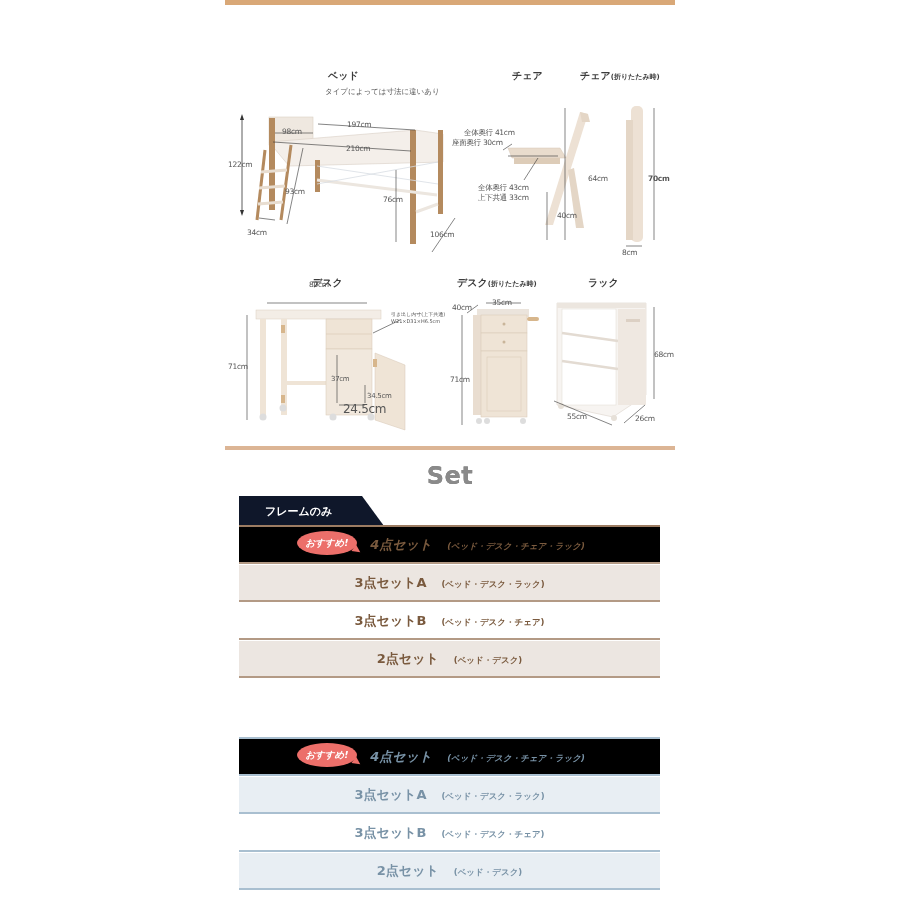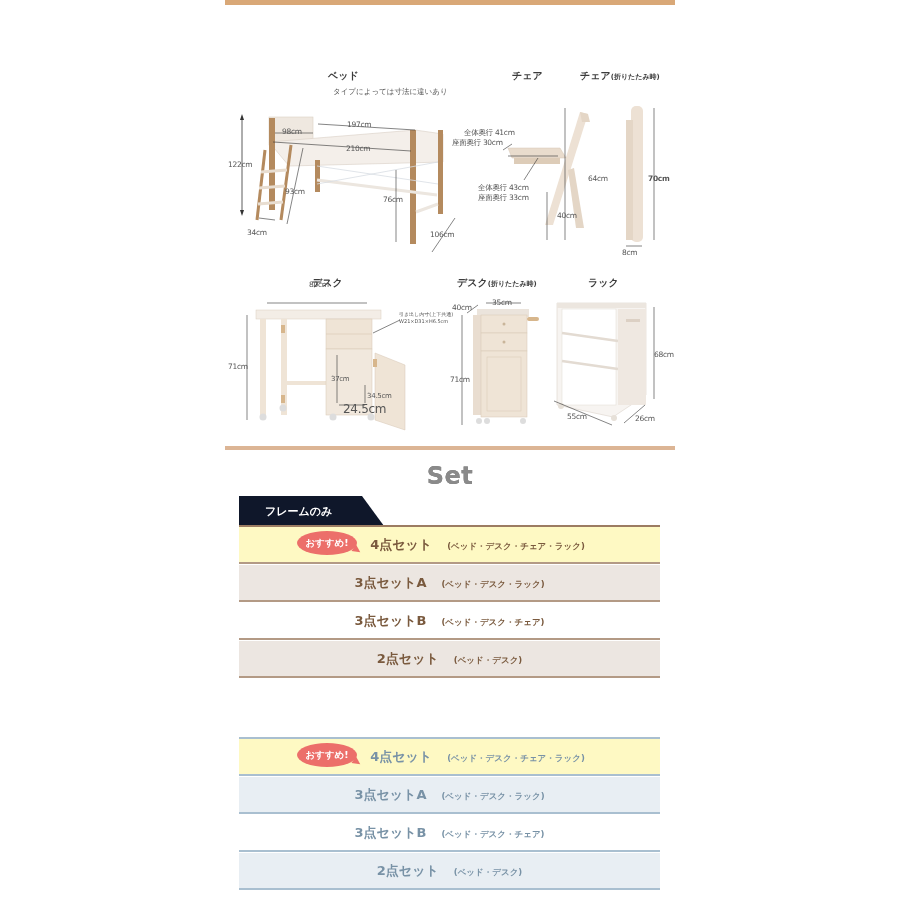--- a/index.html
+++ b/index.html
@@ -6,37 +6,37 @@
   body { width:900px; height:900px; position:relative; overflow:hidden;
          font-family:"DejaVu Sans", sans-serif; color:#4a4a4a; }
   .page { position:absolute; left:225px; top:0; width:450px; height:900px; background:#fff; }
   .topbar { position:absolute; left:0; top:0; width:450px; height:5px; background:#d9a877; }
   .divider { position:absolute; left:0; top:446px; width:450px; height:4px; background:#dcb595; }
   .heading { position:absolute; left:0; width:450px; text-align:center; font-weight:bold;
              font-size:24px; color:#8a8a8a; letter-spacing:0.5px;
              text-shadow: 0 0 0 #7a7a7a; }
   .lbl { position:absolute; font-size:10px; font-weight:bold; color:#3c3c3c; white-space:nowrap; }
   .lbl .sub { font-size:7px; }
-  .note { position:absolute; font-size:7px; color:#555; white-space:nowrap;margin-left:8px; }
+  .note { position:absolute; font-size:7px; color:#555; white-space:nowrap; }
   .dim { position:absolute; font-size:7.5px; color:#555; white-space:nowrap; letter-spacing:-0.3px; }
   .dim.bold { font-weight:bold; }
   svg.art { position:absolute; overflow:visible; }
 
   
   .tab { position:absolute; height:30px; color:#fff; font-size:11px; font-weight:bold;
          display:flex; align-items:center; padding-left:26px; box-sizing:border-box; }
   .tab.brown { background:#0f172a; clip-path:polygon(0 0, 123px 0, 145px 30px, 0 30px); width:145px; }
   .tab.blue  { background:#6f91a8; clip-path:polygon(0 0, 123px 0, 145px 30px, 0 30px); width:145px; }
   .tabline { position:absolute; height:2px; }
   .row { position:absolute; left:14px; width:421px; height:37px; box-sizing:border-box;
          display:flex; align-items:center; justify-content:center; font-weight:bold; font-size:13px; }
   .row .paren { font-size:8.5px; font-weight:bold; margin-left:15px; }
   .row.f { color:#7a5a3e; border-bottom:2px solid #b39a85; }
   .row.m { color:#7892a6; border-bottom:2px solid #a9bfd0; }
-  .row.pink { background:#fef9c3; }
+  .row.pink { background:#000000;font-style:italic; }
   .row.beige { background:#ece6e1; }
   .row.white { background:#ffffff; }
   .row.lblue { background:#e8eef3; }
   .row .rowtext { margin-left:56px; }
   .row.center .rowtext { margin-left:0; }
   .badge { position:absolute; left:58px; top:4px; width:60px; height:24px;
            background:#ec6f6a; border-radius:50%; color:#fff; font-size:9.5px;
            font-weight:bold; display:flex; align-items:center; justify-content:center; }
   .badge::after { content:""; position:absolute; right:-4px; bottom:1px; width:0; height:0;
            border-left:8px solid #ec6f6a; border-top:4px solid transparent; border-bottom:4px solid transparent;
@@ -104,21 +104,21 @@
     <rect x="14" y="58" width="46" height="6" fill="#ddccb8"></rect>
     <line x1="65" y1="8" x2="65" y2="140" stroke="#333" stroke-width="0.6"></line>
     <line x1="47" y1="92" x2="47" y2="140" stroke="#333" stroke-width="0.6"></line>
     <line x1="3" y1="50" x2="12" y2="44" stroke="#333" stroke-width="0.6"></line>
     <line x1="8" y1="56" x2="58" y2="56" stroke="#333" stroke-width="0.6"></line>
     <line x1="38" y1="58" x2="24" y2="80" stroke="#333" stroke-width="0.6"></line>
   </svg>
   <div class="dim" style="left:227px; top:128px;margin-left:12px;">全体奥行 41cm</div>
   <div class="dim" style="left:227px; top:138px;">座面奥行 30cm</div>
   <div class="dim" style="left:253px; top:183px;">全体奥行 43cm</div>
-  <div class="dim" style="left:253px; top:193px;">座面奥行 33cm</div>
+  <div class="dim" style="left:253px; top:193px;">上下共通 33cm</div>
   <div class="dim" style="left:363px; top:174px;">64cm</div>
   <div class="dim" style="left:332px; top:211px;">40cm</div>
 
   <div class="lbl" style="left:355px; top:69px;text-align:center;">
     <span>チェア</span><span class="sub">(折りたたみ時)</span>
   </div>
   <svg class="art" style="left:395px; top:100px;" width="40" height="150">
     <rect x="11" y="6" width="12" height="136" rx="5" fill="#ede1d4"></rect>
     <rect x="6" y="20" width="7" height="120" fill="#e4d6c6"></rect>
     <line x1="34" y1="8" x2="34" y2="140" stroke="#333" stroke-width="0.6"></line>

